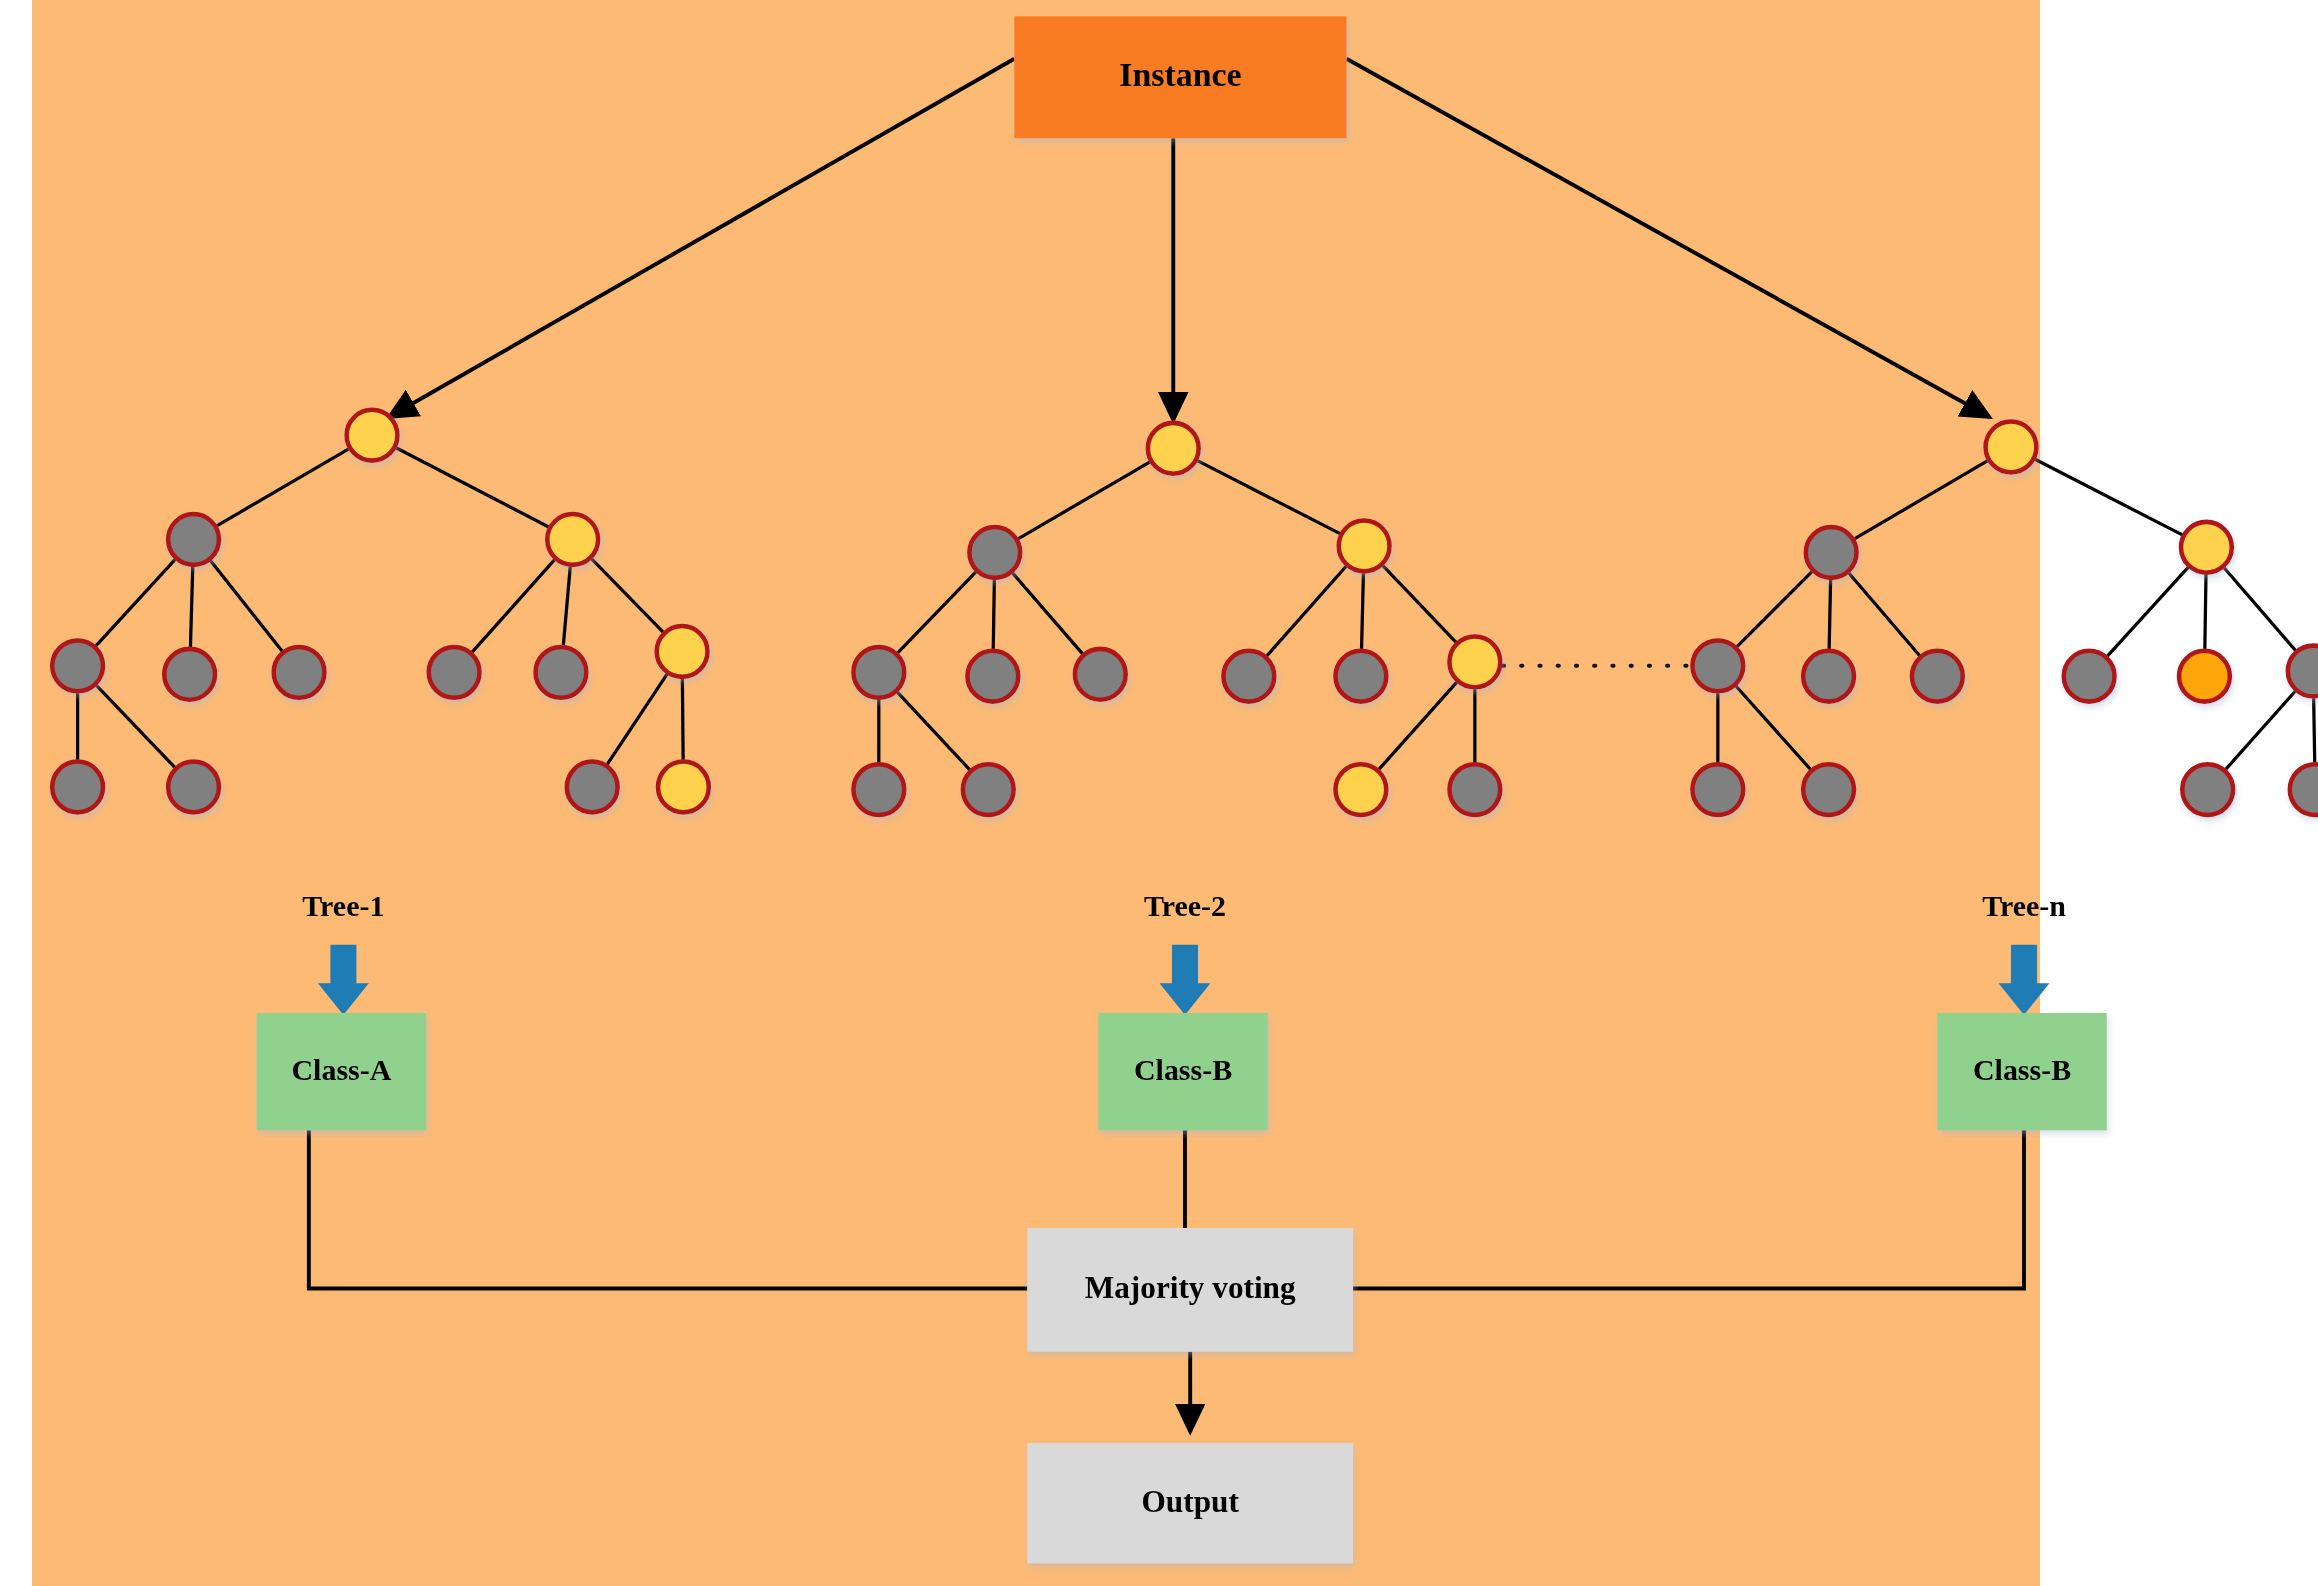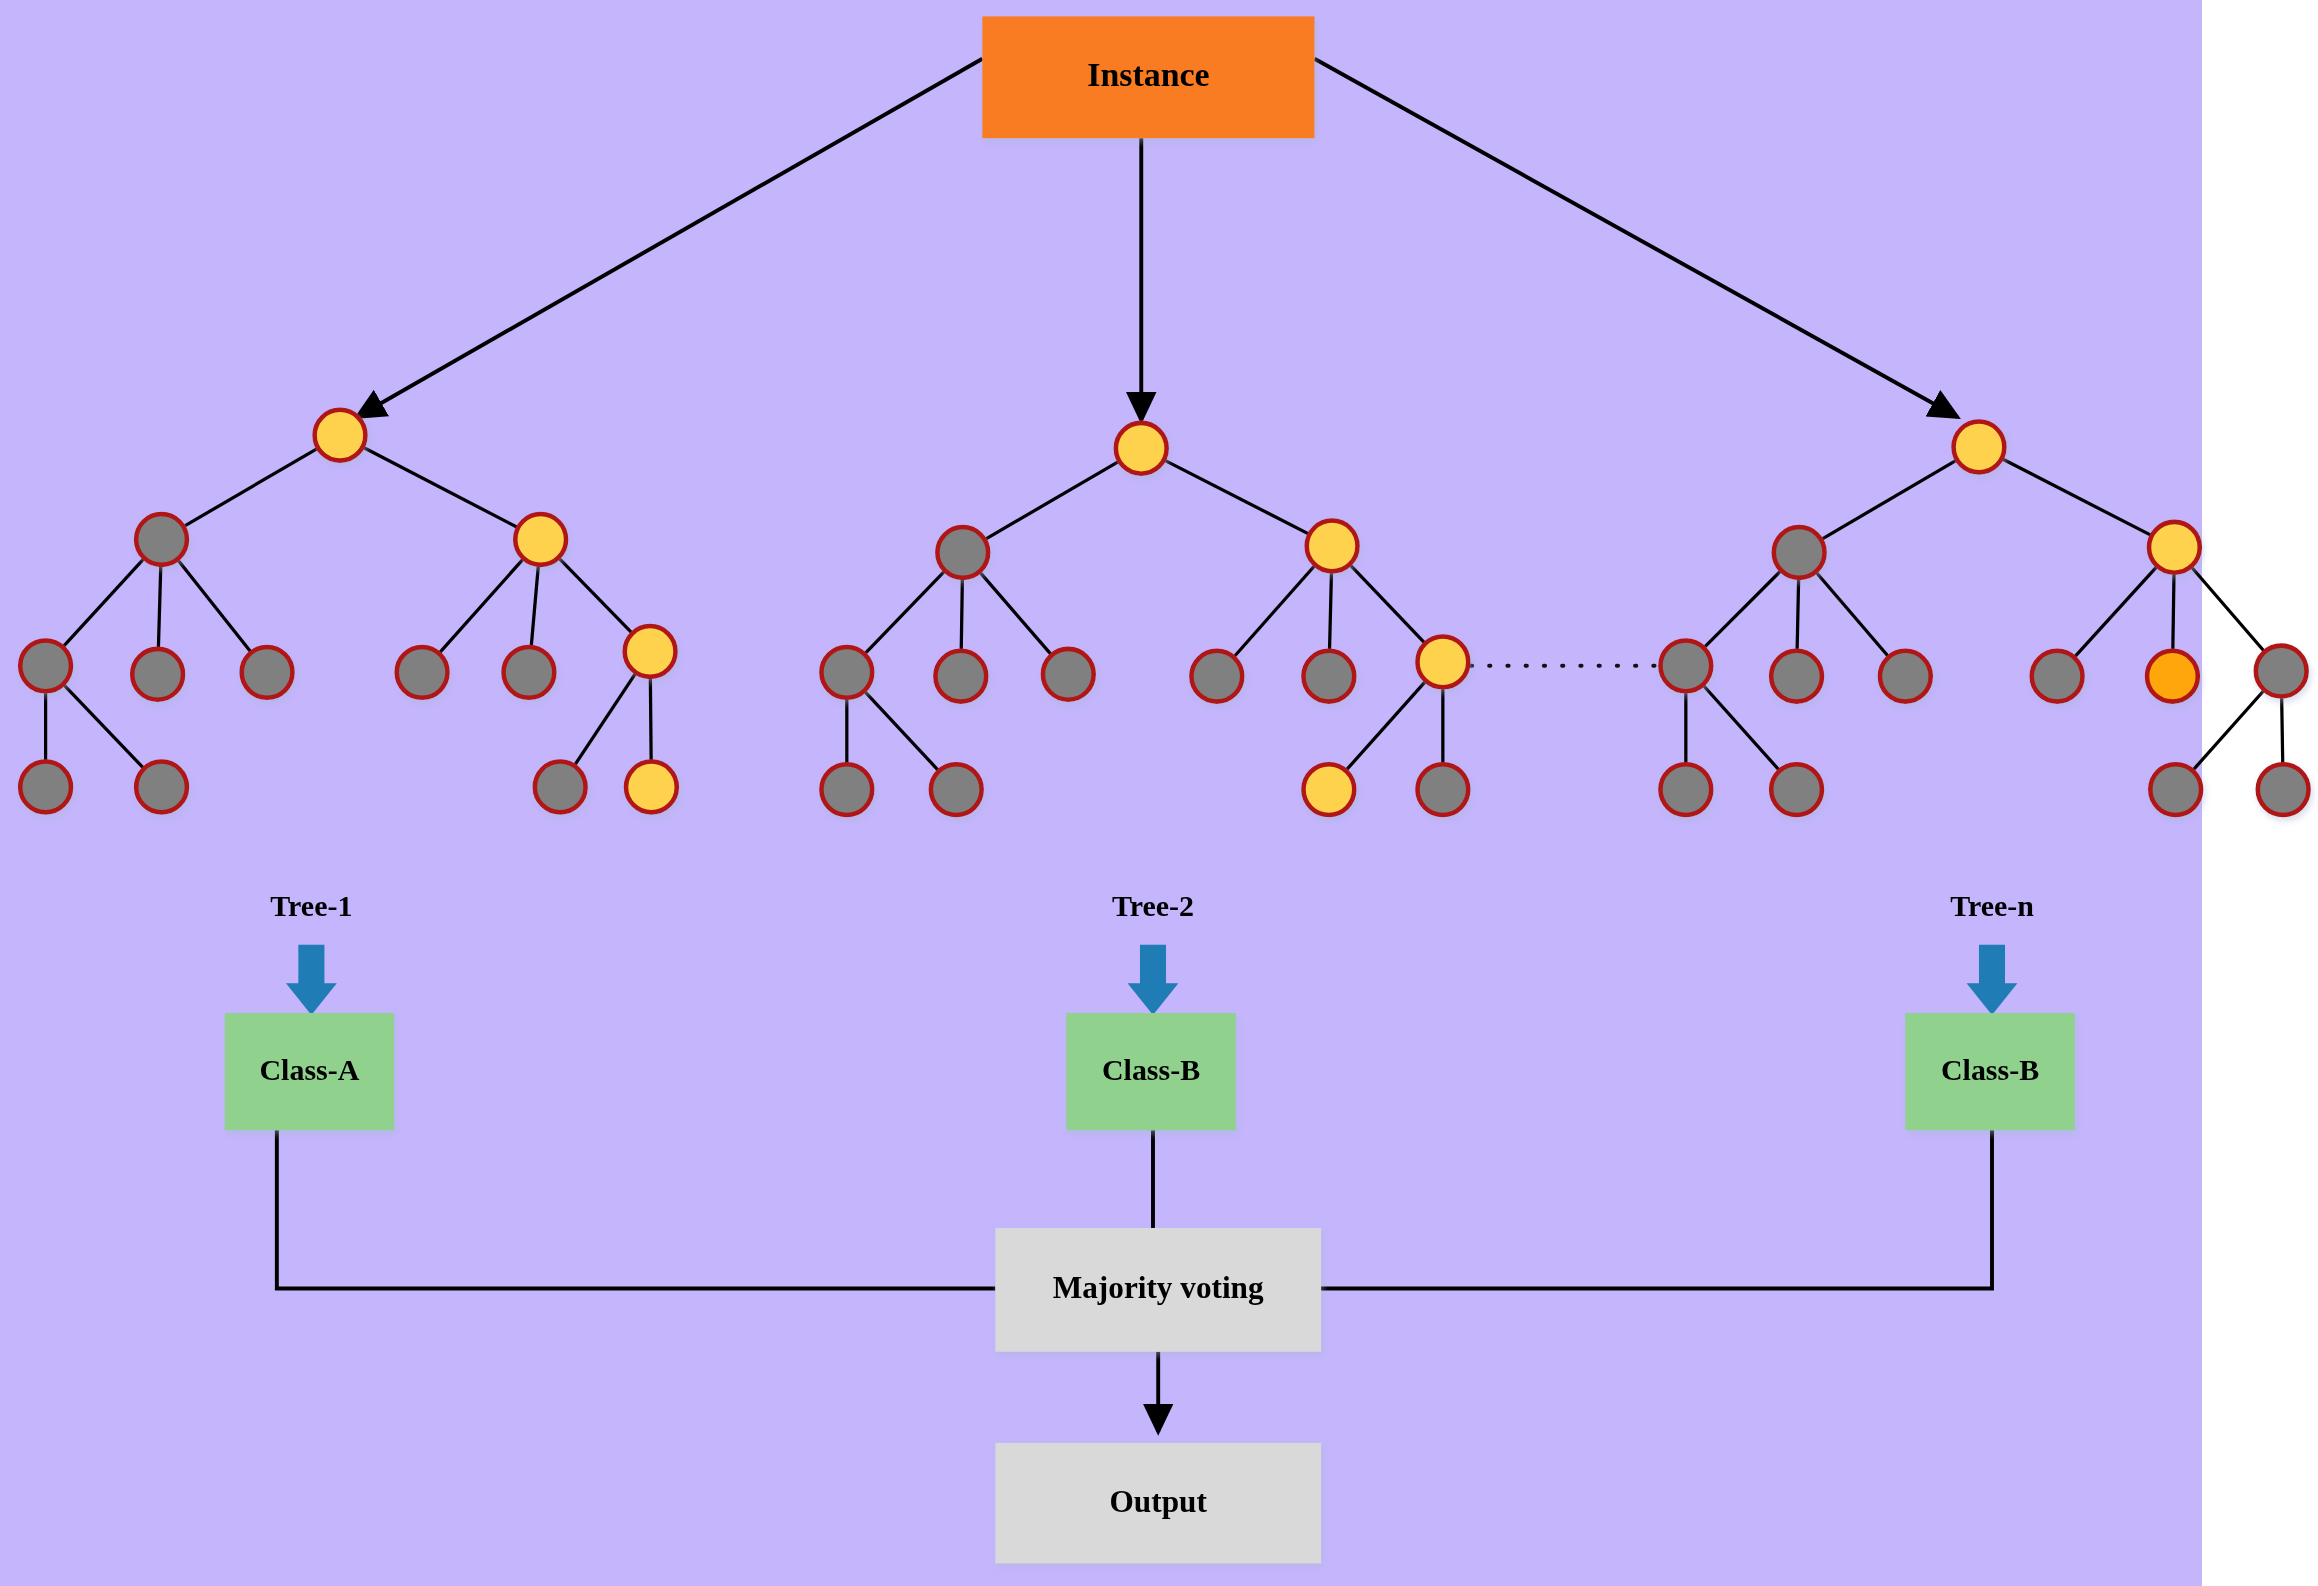--- a/index.html
+++ b/index.html
@@ -1,17 +1,17 @@
 <!DOCTYPE html>
 <html style="font-size:10.4px"><head>
 <meta charset="utf-8">
 <style>
   html,body{margin:0;padding:0;background:#ffffff;}
   body{width:2319px;height:1587px;font-family:"Liberation Serif",serif;overflow:hidden;}
-  #stage{position:relative;width:2202px;height:1587px;background:#c4b5fd;}
+  #stage{position:relative;width:2008px;height:1587px;background:#fdba74;margin-left:32px;}
   svg.layer{position:absolute;left:0;top:0;width:2319px;height:1587px;}
   .box-label{font-family:"Liberation Serif",serif;font-weight:bold;fill:#000;text-anchor:middle;dominant-baseline:middle;}
   .tree-label{font-family:"Liberation Serif",serif;font-weight:bold;fill:#000;text-anchor:middle;dominant-baseline:middle;font-size:46px;}
   .edge{stroke:#000;stroke-width:5;fill:none;}
   .flow{stroke:#000;stroke-width:6;fill:none;}
   .dotline{stroke:#111;stroke-width:6;fill:none;stroke-dasharray:2 26;stroke-linecap:round;}
   .nodecirc{stroke:#B01818;stroke-width:7;}
 </style>
 </head>
 <body>

